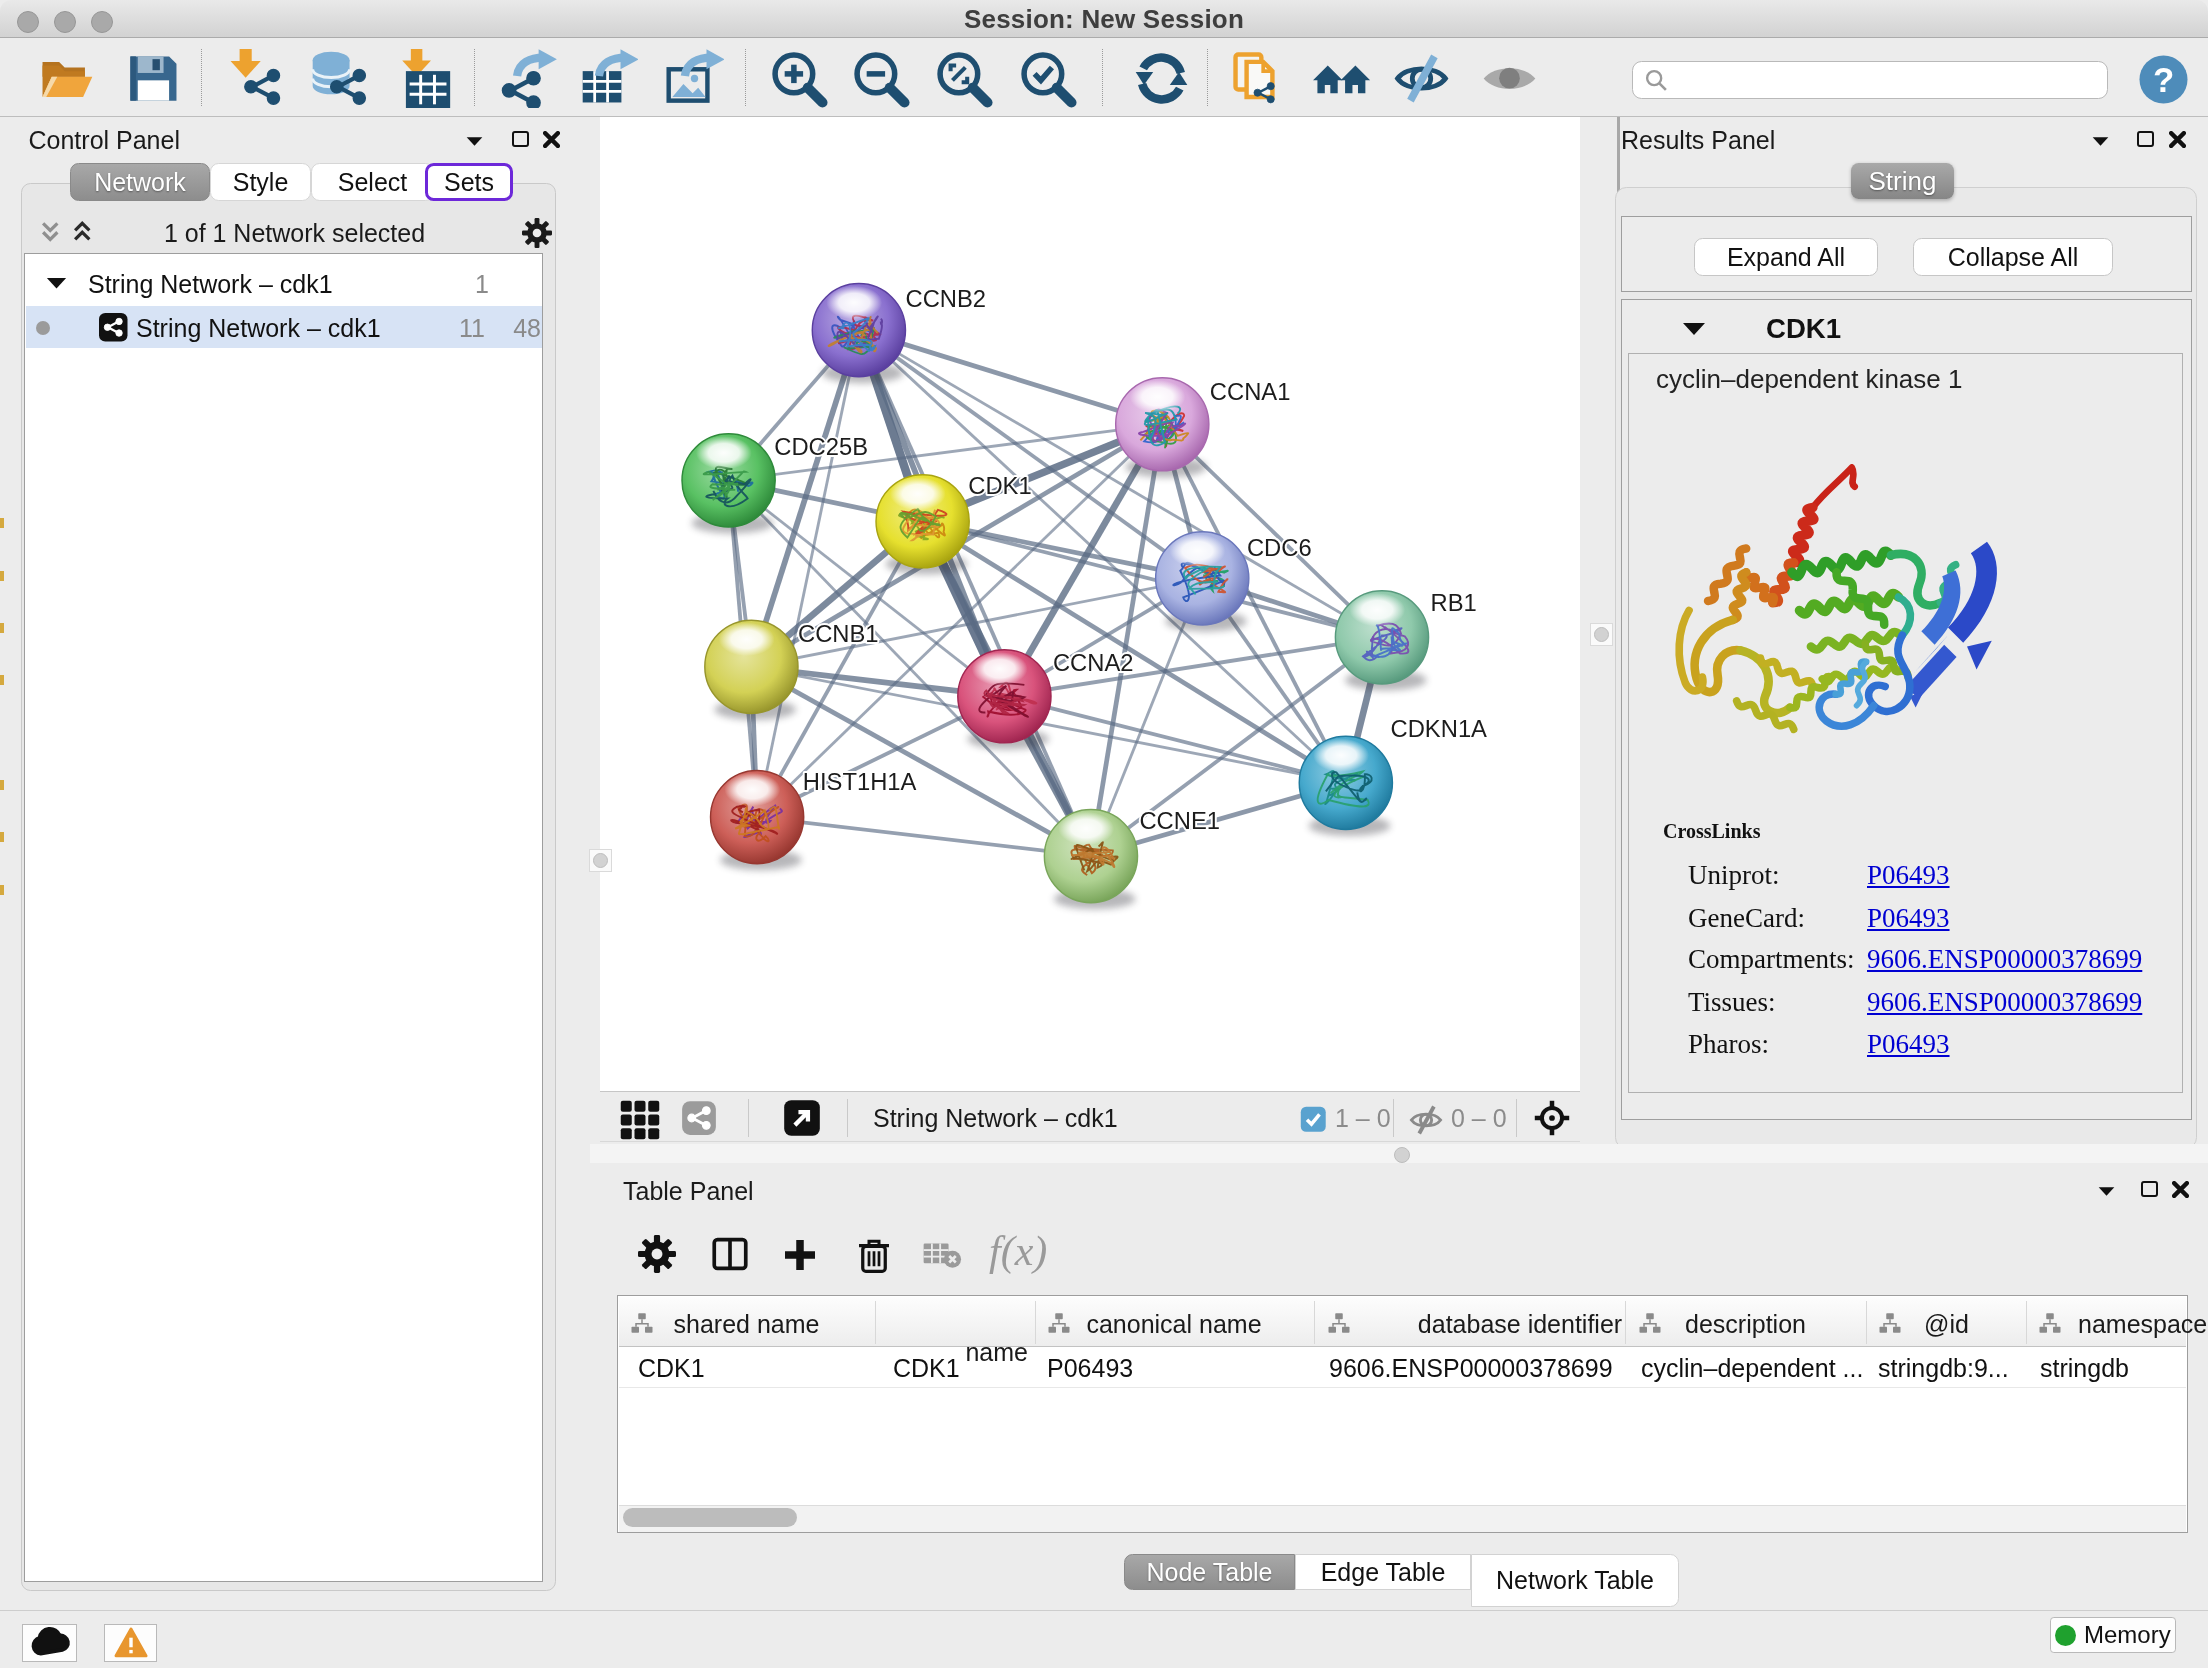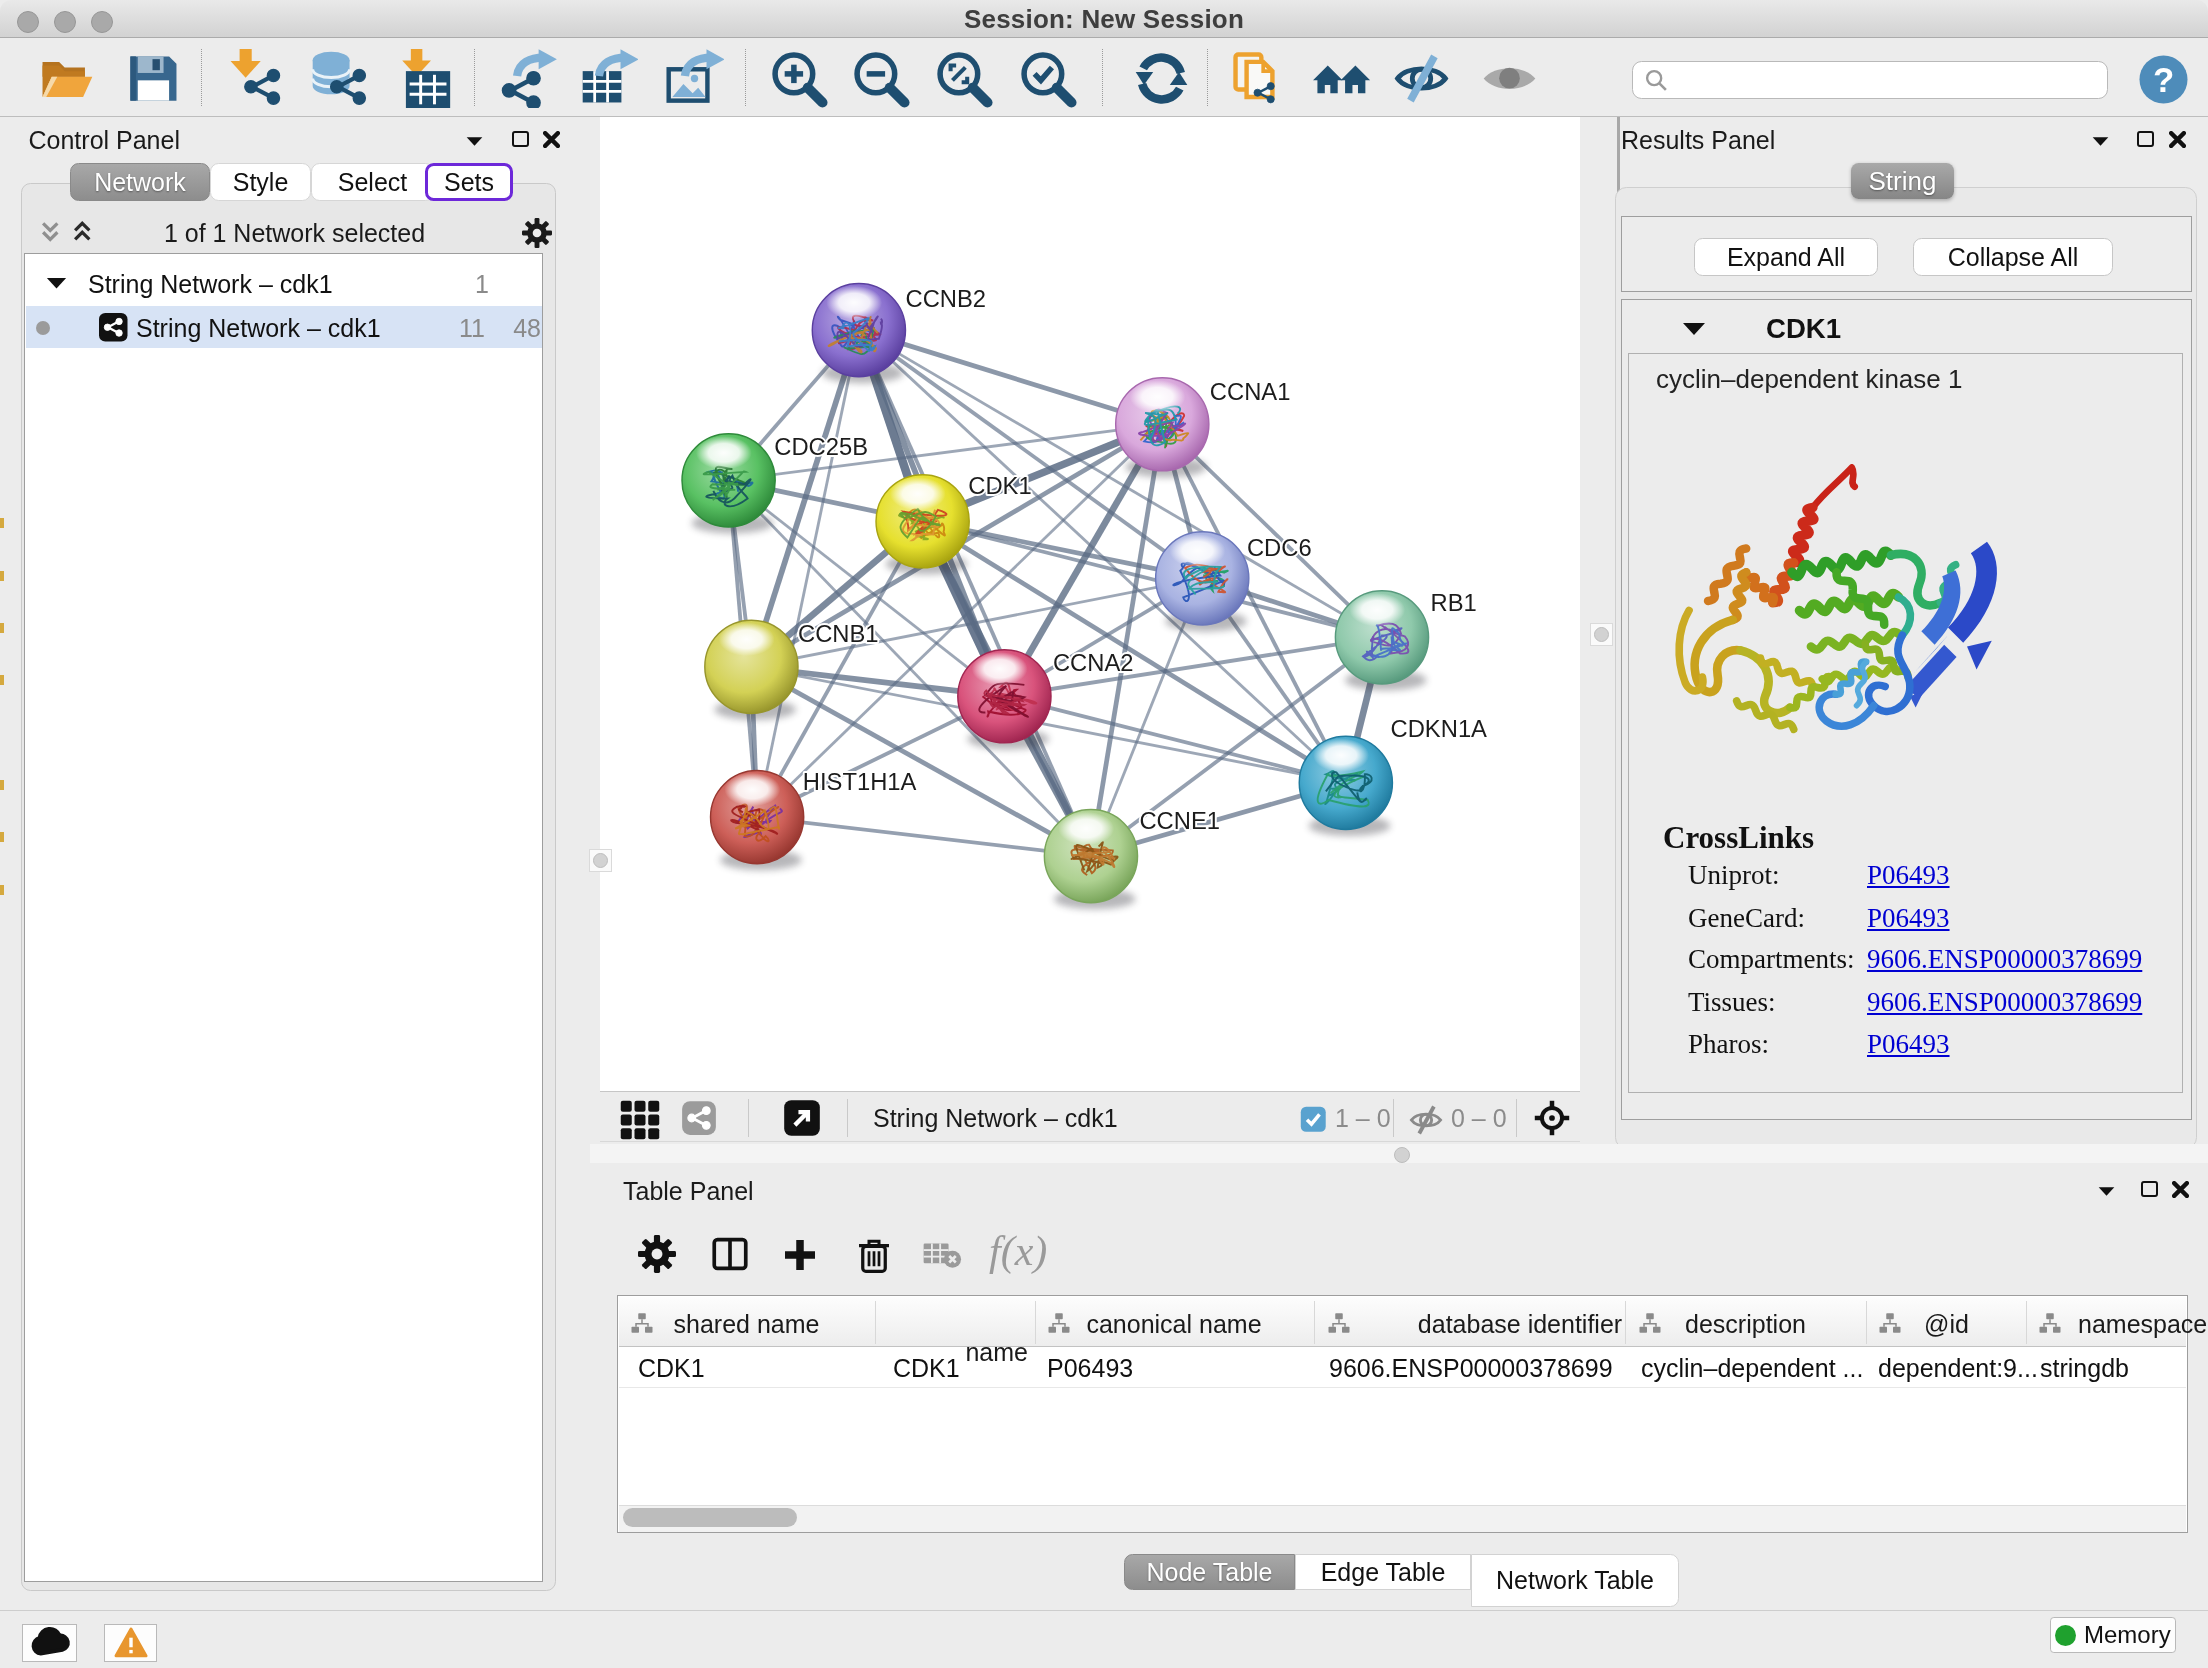--- a/index.html
+++ b/index.html
@@ -669,21 +669,21 @@
       <path d="M312 198 l26 -6 -16 30 z" fill="#2b49c8"></path>
       <path d="M300 118 C312 142 302 170 278 196 L264 182 C284 162 292 140 286 124 z" fill="#3e6fd6"></path>
       <path d="M280 200 l12 -14 -36 40 z" fill="#3e6fd6"></path>
       <path d="M248 240 l40 -44 13 13 -40 44 z" fill="#3458cf"></path>
       <path d="M252 250 l14 -4 -8 16 z" fill="#3458cf"></path>
       <path d="M244 186 C230 212 252 218 252 240 C252 262 228 274 214 260 C202 248 212 234 226 240" fill="none" stroke="#2f6fd2" stroke-width="8" stroke-linecap="round"></path>
       <path d="M214 260 C200 280 180 288 164 276 C150 264 158 246 174 248" fill="none" stroke="#3b86d8" stroke-width="8" stroke-linecap="round"></path>
       <path d="M174 248 C187 250 171 235 185 237 C198 239 182 223 195 225 C209 227 193 212 206 214" fill="none" stroke="#49a0d8" stroke-width="7" stroke-linecap="round"></path>
       <path d="M206 214 C195 224 212 227 201 237 C190 247 207 250 196 260" fill="none" stroke="#55aadd" stroke-width="6" stroke-linecap="round"></path>
     </svg></div>
-<div style="position:absolute;left:1663px;top:820px;font-size:31px;font-weight:bold;color:#111;font-family:'Liberation Serif',serif">CrossLinks</div>
+<div style="position:absolute;left:1663px;top:820px;font-size:20px;font-weight:bold;color:#111;font-family:'Liberation Serif',serif">CrossLinks</div>
 <div style="position:absolute;left:1688px;top:860px;font-size:27px;color:#111;font-family:'Liberation Serif',serif">Uniprot:</div>
 <div style="position:absolute;left:1867px;top:860px;font-size:27px;color:#0000d2;text-decoration:underline;font-family:'Liberation Serif',serif">P06493</div>
 <div style="position:absolute;left:1688px;top:903px;font-size:27px;color:#111;font-family:'Liberation Serif',serif">GeneCard:</div>
 <div style="position:absolute;left:1867px;top:903px;font-size:27px;color:#0000d2;text-decoration:underline;font-family:'Liberation Serif',serif">P06493</div>
 <div style="position:absolute;left:1688px;top:944px;font-size:27px;color:#111;font-family:'Liberation Serif',serif">Compartments:</div>
 <div style="position:absolute;left:1867px;top:944px;font-size:27px;color:#0000d2;text-decoration:underline;font-family:'Liberation Serif',serif">9606.ENSP00000378699</div>
 <div style="position:absolute;left:1688px;top:987px;font-size:27px;color:#111;font-family:'Liberation Serif',serif">Tissues:</div>
 <div style="position:absolute;left:1867px;top:987px;font-size:27px;color:#0000d2;text-decoration:underline;font-family:'Liberation Serif',serif">9606.ENSP00000378699</div>
 <div style="position:absolute;left:1688px;top:1029px;font-size:27px;color:#111;font-family:'Liberation Serif',serif">Pharos:</div>
 <div style="position:absolute;left:1867px;top:1029px;font-size:27px;color:#0000d2;text-decoration:underline;font-family:'Liberation Serif',serif">P06493</div>
@@ -803,21 +803,21 @@
 <rect x="20" y="21" width="10" height="8" rx="1"></rect>
 <path d="M15 11 h2 v5 h8 v5 h-2 v-3 h-14 v3 h-2 v-5 h8 z"></path>
       </g>
     </svg></div>
 <div style="position:absolute;left:2078px;top:1310px;width:130px;font-size:25px;color:#1a1a1a;white-space:nowrap;overflow:hidden">namespace</div>
 <div style="position:absolute;left:638px;top:1354px;font-size:25px;color:#111;white-space:nowrap">CDK1</div>
 <div style="position:absolute;left:893px;top:1354px;font-size:25px;color:#111;white-space:nowrap">CDK1</div>
 <div style="position:absolute;left:1047px;top:1354px;font-size:25px;color:#111;white-space:nowrap">P06493</div>
 <div style="position:absolute;left:1329px;top:1354px;font-size:25px;color:#111;white-space:nowrap">9606.ENSP00000378699</div>
 <div style="position:absolute;left:1641px;top:1354px;font-size:25px;color:#111;white-space:nowrap">cyclin–dependent ...</div>
-<div style="position:absolute;left:1878px;top:1354px;font-size:25px;color:#111;white-space:nowrap">dependent:9...</div>
+<div style="position:absolute;left:1878px;top:1354px;font-size:25px;color:#111;white-space:nowrap">stringdb:9...</div>
 <div style="position:absolute;left:2040px;top:1354px;font-size:25px;color:#111;white-space:nowrap">stringdb</div>
 <div style="position:absolute;left:619px;top:1387px;width:1567px;height:0;border-top:1px solid #e8e8e8"></div>
 <div style="position:absolute;left:619px;top:1505px;width:1567px;height:27px;background:#f2f2f2;border-top:1px solid #dcdcdc"></div>
 <div style="position:absolute;left:623px;top:1508px;width:174px;height:19px;background:#bcbcbc;border-radius:9.5px"></div>
 <div style="position:absolute;left:1124px;top:1554px;width:171px;height:36px;background:linear-gradient(#a8a8a8,#8d8d8d);border-radius:8.6px 0 0 8.6px;border:1px solid #8a8a8a;display:flex;align-items:center;justify-content:center;font-size:25px;color:#fff;text-shadow:0 1px 1.9px rgba(0,0,0,0.35)">Node Table</div>
 <div style="position:absolute;left:1295px;top:1554px;width:176px;height:36px;background:#ffffff;border:1px solid #d2d2d2;display:flex;align-items:center;justify-content:center;font-size:25px;color:#111">Edge Table</div>
 <div style="position:absolute;left:1471px;top:1554px;width:208px;height:53px;background:#ffffff;border:1px solid #d2d2d2;border-radius:0 8.6px 8.6px 0;display:flex;align-items:center;justify-content:center;font-size:25px;color:#111">Network Table</div>
 <div style="position:absolute;left:0;top:1610px;width:2208px;height:58px;background:#ececec;border-top:1.9px solid #cdcdcd"></div>
 <div class="wbtn" style="left:22px;top:1624px;width:55px;height:38px;background:#fdfdfd;border:1.9px solid #b9b9b9">
     <svg width="42" height="42" viewBox="0 0 32 32" style="">

